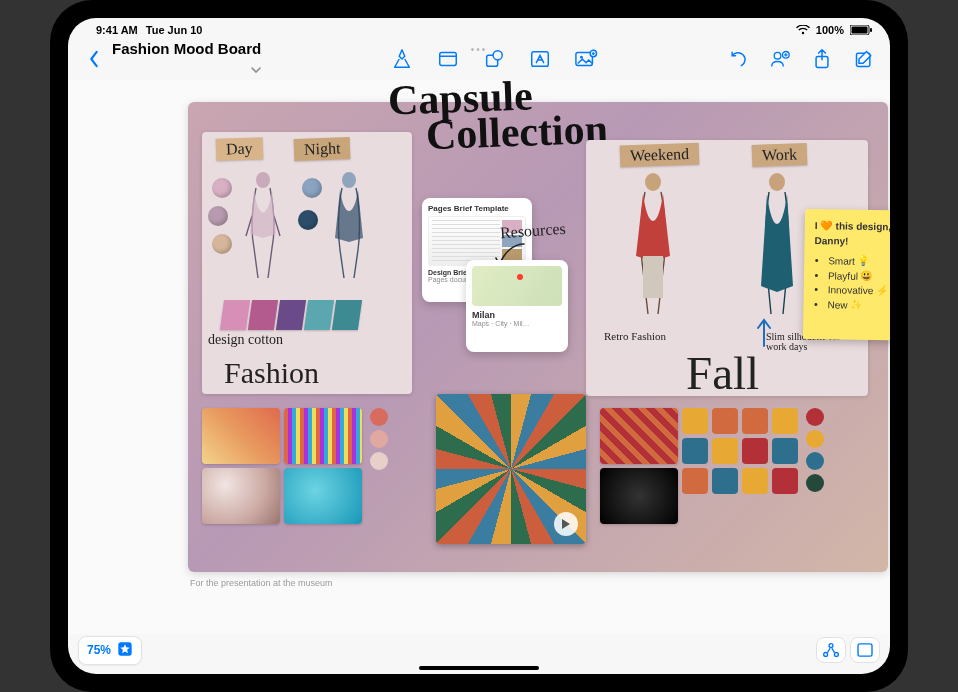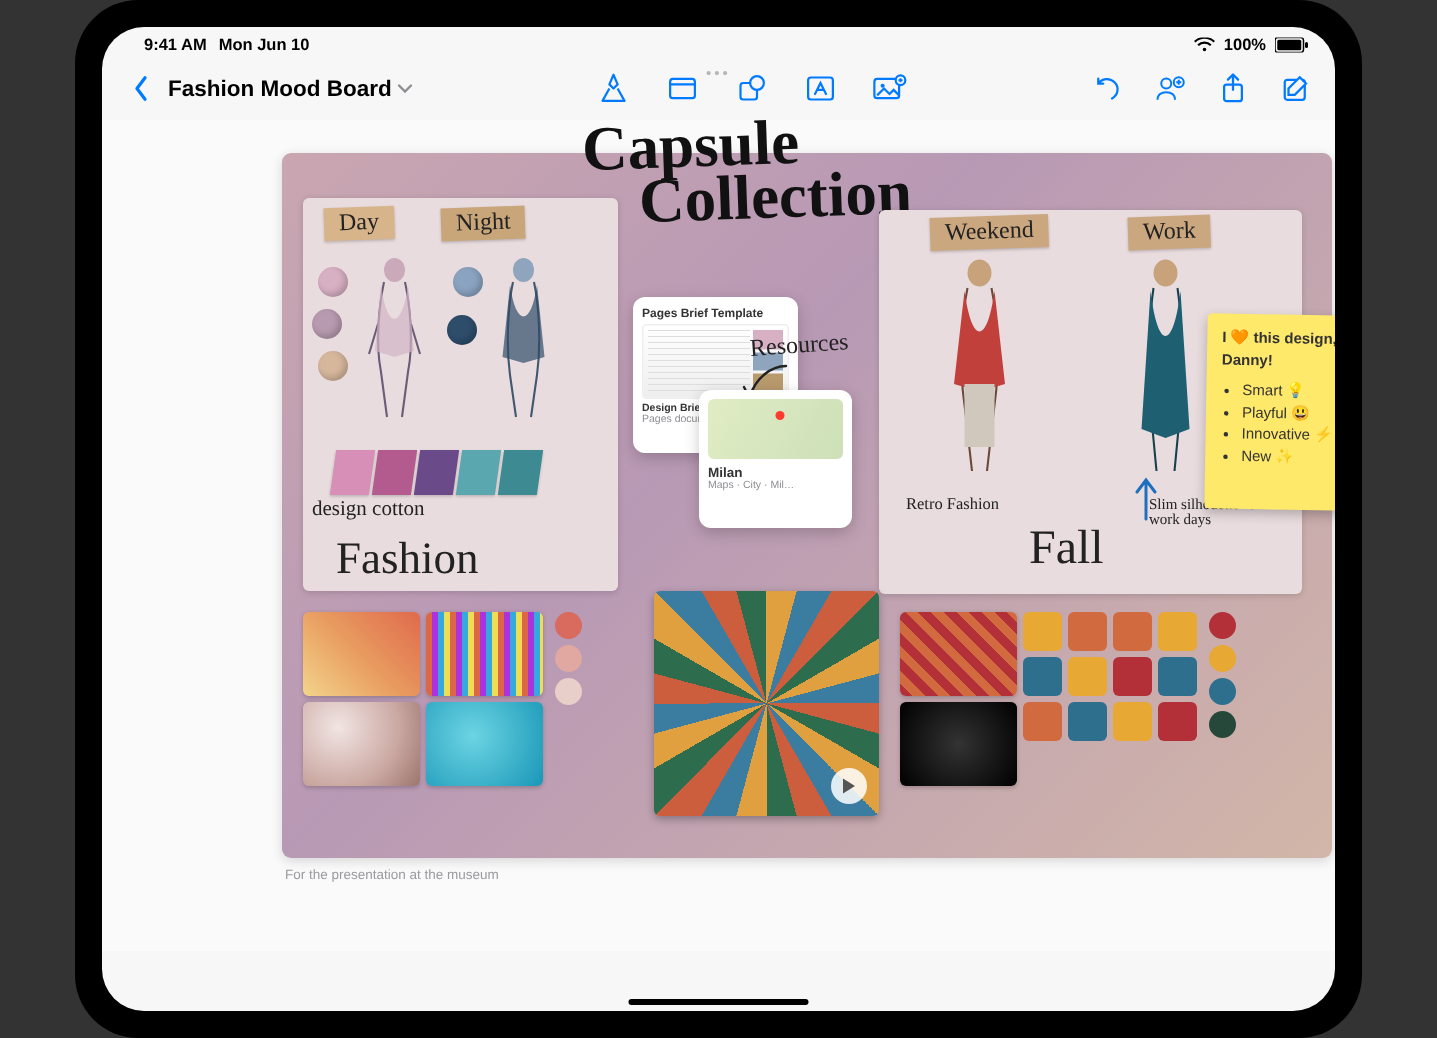--- a/index.html
+++ b/index.html
@@ -48,21 +48,21 @@
     height: 38px;
     display: flex;
     align-items: center;
     padding: 0 14px;
     gap: 8px;
   }
   .toolbar-left { display: flex; align-items: center; gap: 6px; flex: 0 0 auto; }
   .toolbar-center { flex: 1; display: flex; justify-content: center; gap: 22px; }
   .toolbar-right { display: flex; gap: 18px; align-items: center; flex: 0 0 auto; }
   .icon-btn { width: 24px; height: 24px; display: flex; align-items: center; justify-content: center; color: #007aff; }
-  .title-btn { display: flex; align-items: flex-end; gap: 4px; font-size: 15px; font-weight: 600; color: #000; }
+  .title-btn { display: flex; align-items: flex-end; gap: 4px; font-size: 15px; font-weight: 600; color: #000; flex-direction: column; }
   .chev { color: #8e8e93; }
   .pill-dots { position: absolute; top: 26px; left: 50%; transform: translateX(-50%); color: #b6b6b8; font-size: 10px; letter-spacing: 2px; }
   
   .canvas {
     position: absolute;
     top: 62px;
     left: 0;
     right: 0;
     bottom: 40px;
     background: #fafafa;
@@ -225,21 +225,21 @@
 </style>
 </head>
 <body>
 
 <div class="device">
   <div class="screen">
 
     <div class="status-bar">
       <div class="status-left">
         <span>9:41 AM</span>
-        <span>Mon Jun 10</span>
+        <span>Tue Jun 10</span>
       </div>
       <div class="status-right">
         <span class="wifi-icon">
           <svg width="14" height="10" viewBox="0 0 14 10">
               <path d="M7 9.2a1.2 1.2 0 100-2.4 1.2 1.2 0 000 2.4zM3.3 5.6a5.3 5.3 0 017.4 0l1-1a6.8 6.8 0 00-9.5 0zM1 3.3a8.5 8.5 0 0112 0l1-1a10 10 0 00-14 0z" fill="#000"></path>
             </svg>
         </span>
         <span>100%</span>
         <span class="battery-icon">
           <svg width="22" height="10" viewBox="0 0 22 10">
@@ -416,21 +416,21 @@
                 <ellipse cx="30" cy="14" rx="8" ry="9" fill="#c7a27a"></ellipse>
                 <path d="M22 24c-3 20-4 52-2 80l4 42M38 24c3 20 4 52 2 80l-4 42" stroke="#16414f" stroke-width="1.4" fill="none"></path>
                 <path d="M20 26c5 40 15 40 20 0l6 92-16 6-16-6z" fill="#1e5f72"></path>
               </svg>
           </div>
           <span class="hand-label" style="left:18px;top:190px;font-size:11px">Retro Fashion</span>
           <span class="hand-label" style="left:180px;top:192px;font-size:10px;width:80px;line-height:1">Slim silhouette for work days</span>
           <svg style="position:absolute;left:168px;top:176px" width="20" height="34">
               <path d="M10 30c0-10 0-18 0-24M4 12l6-8 6 8" stroke="#1f6fbf" stroke-width="2" fill="none" stroke-linecap="round"></path>
             </svg>
-          <span class="hand-label" style="left:100px;top:206px;font-size:32px">Fall</span>
+          <span class="hand-label" style="left:100px;top:206px;font-size:47px">Fall</span>
         </div>
 
         <div class="sticky" style="left:616px;top:108px">
           <div style="font-weight:600">I 🧡 this design, Danny!</div>
           <ul>
             <li>Smart 💡</li>
             <li>Playful 😃</li>
             <li>Innovative ⚡</li>
             <li>New ✨</li>
           </ul>
@@ -491,16 +491,42 @@
             <span class="pdot" style="background:#e8a834"></span>
             <span class="pdot" style="background:#2e6f8e"></span>
             <span class="pdot" style="background:#26483a"></span>
           </div>
         </div>
 
       </div>
       <span class="caption" style="left:122px;top:498px">For the presentation at the museum</span>
     </div>
 
+    <div class="bottom-bar">
+      <div class="zoom-chip">
+        <span>75%</span>
+        <span>
+          <svg width="16" height="16" viewBox="0 0 24 24">
+              <rect x="2" y="2" width="20" height="20" rx="4" fill="#007aff"></rect>
+              <path d="M12 5l2 4.5 5 .5-3.8 3.3 1.2 5L12 15.8 7.6 18.3l1.2-5L5 10l5-.5z" fill="#fff"></path>
+            </svg>
+        </span>
+      </div>
+      <div class="bottom-right-tools">
+        <span class="tool-chip">
+          <svg width="18" height="16" viewBox="0 0 20 18">
+              <circle cx="4" cy="14" r="2.2" stroke="#007aff" stroke-width="1.5" fill="none"></circle>
+              <circle cx="16" cy="14" r="2.2" stroke="#007aff" stroke-width="1.5" fill="none"></circle>
+              <circle cx="10" cy="4" r="2.2" stroke="#007aff" stroke-width="1.5" fill="none"></circle>
+              <path d="M6 12l3-5M14 12l-3-5" stroke="#007aff" stroke-width="1.5"></path>
+            </svg>
+        </span>
+        <span class="tool-chip">
+          <svg width="16" height="14" viewBox="0 0 18 16">
+              <rect x="1" y="1" width="16" height="14" rx="2" stroke="#007aff" stroke-width="1.6" fill="none"></rect>
+            </svg>
+        </span>
+      </div>
+    </div>
 
     <div class="home-indicator"></div>
   </div>
 </div>
 
 </body></html>

